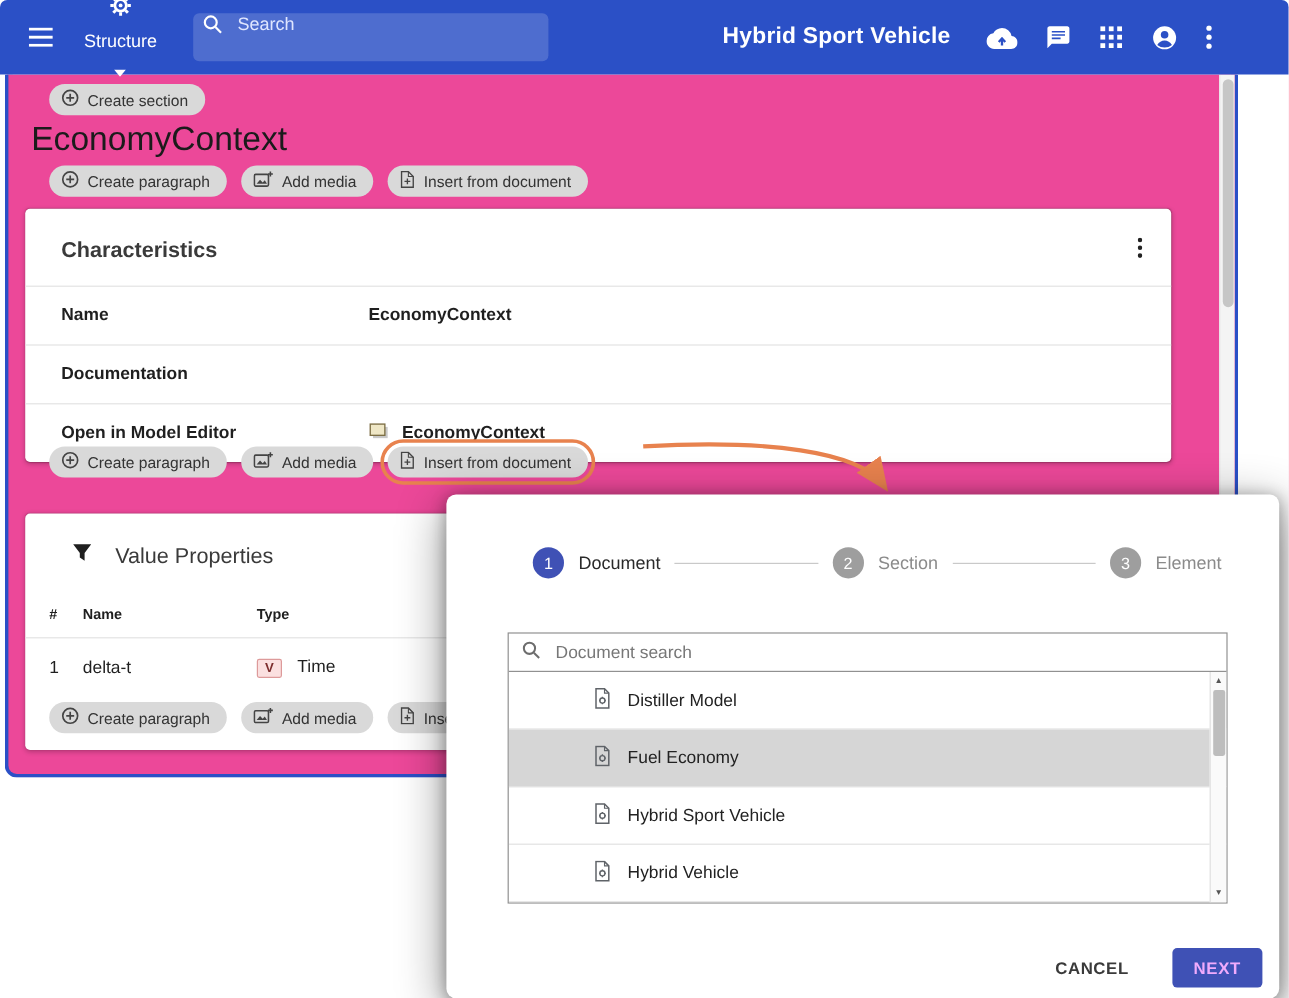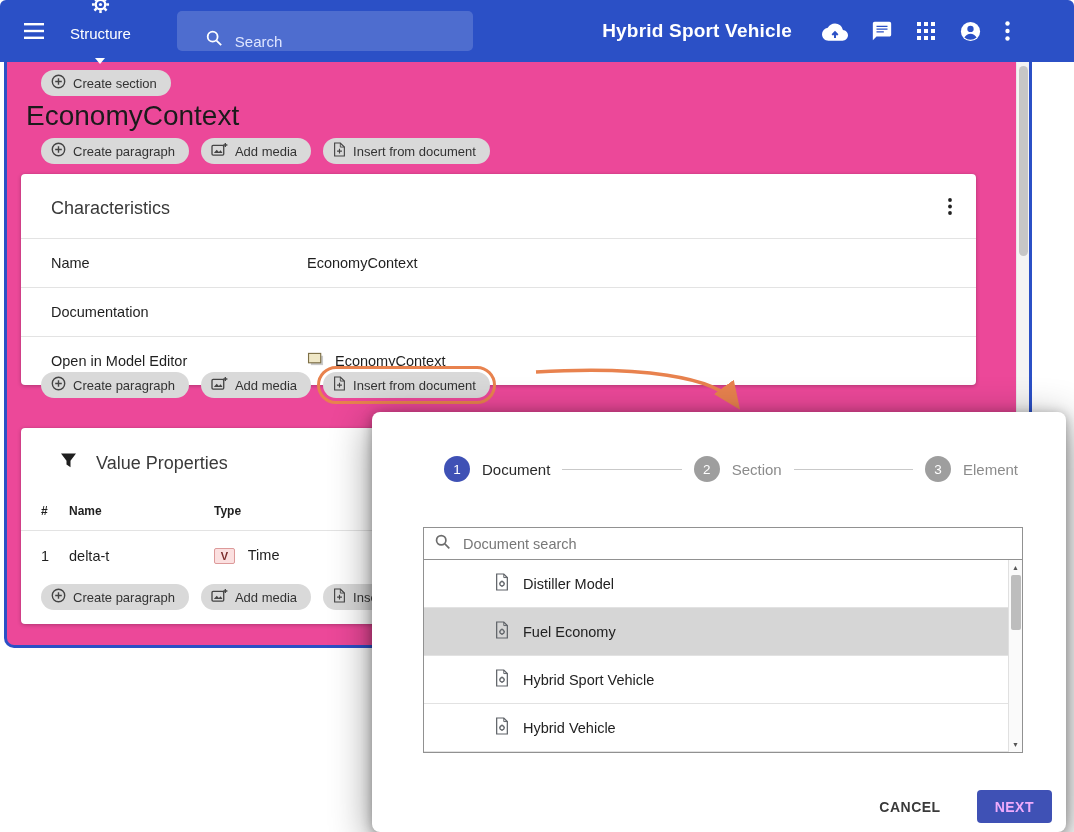--- a/index.html
+++ b/index.html
@@ -4,22 +4,22 @@
 <style>
   * { box-sizing: border-box; }
   body { margin:0; font-family:"Liberation Sans","DejaVu Sans",sans-serif; background:#fff; }
   .stage { position:relative; width:1074px; height:832px; background:#fff; overflow:hidden; }
 
   
   .topbar { position:absolute; left:0; top:0; width:1074px; height:62px; background:#2b50c6;
             display:flex; align-items:center; border-radius:6px 6px 0 0; z-index:2; }
   .tb-menu { margin-left:20px; background:none; border:none; cursor:pointer; padding:4px; display:flex; }
   .tb-nav { display:flex; align-items:center; gap:8px; margin-left:16px; color:#fff; font-size:15px; cursor:pointer; background:none; border:none;flex-direction:column; }
-  .tb-search { margin-left:40px; width:296px; height:40px; background:rgba(255,255,255,.17); border-radius:5px;
-               display:flex; align-items:flex-end; gap:10px; padding:0 28px; }
+  .tb-search { margin-left:24px; width:296px; height:40px; background:rgba(255,255,255,.17); border-radius:5px;
+               display:flex; align-items:flex-start; gap:10px; padding:0 7px; }
   .tb-search input { flex:1; background:transparent; border:none; outline:none; color:#fff; font-size:15px; font-family:inherit; }
   .tb-search input::placeholder { color:#dfe6ff; }
   .tb-title { margin-left:auto; color:#fff; font-size:19px; font-weight:700; letter-spacing:.2px; white-space:nowrap; }
   .tb-actions { display:flex; align-items:center; gap:23px; margin-left:30px; margin-right:64px; }
   .tb-actions button { background:none; border:none; padding:0; cursor:pointer; display:flex; }
 
   
   .frame { position:absolute; left:4px; top:62px; width:1028px; height:586px; background:#ec4899;
            border:3px solid #2b50c6; border-top:none; border-radius:0 0 10px 10px; overflow:hidden; z-index:1; }
   .frame-content { padding:8px 26px 0 14px; }
@@ -27,21 +27,21 @@
   .chip-row { display:flex; gap:12px; margin-left:20px; align-items:center; }
   .chip { display:inline-flex; align-items:center; gap:7px; height:26px; padding:0 14px 0 10px; background:#d9d9d9;
           border-radius:14px; font-size:13px; color:#333; border:none; cursor:pointer; white-space:nowrap; font-family:inherit; }
   .chip-row.overlap { margin-top:-13px; position:relative; z-index:3; }
   .ring-anchor { position:relative; }
   .ring { position:absolute; left:-6px; top:-6px; right:-6px; bottom:-6px; border:3px solid #e8824e; border-radius:19px; pointer-events:none; }
 
   .page-title { font-size:28px; font-weight:400; color:#1b1b1b; margin:4px 0 6px 5px; line-height:32px; }
 
   .card { background:#fff; border-radius:4px; box-shadow:0 1px 4px rgba(0,0,0,.24), 0 0 1px rgba(0,0,0,.18); width:955px; }
-  .card.characteristics { margin-top:10px; }
+  .card.characteristics { margin-top:10px;font-weight:bold; }
   .card-header { display:flex; align-items:center; justify-content:space-between; padding:20px 16px 16px 30px; }
   .card-title { font-size:18px; color:#3a3a3a; }
   .kebab-btn { background:none; border:none; cursor:pointer; padding:4px 8px; }
 
   .prop-row { display:flex; align-items:center; min-height:49px; padding:0 20px 0 30px;
               border-top:1px solid #e3e3e3; font-size:14.5px; color:#1f1f1f; }
   .prop-label { width:256px; flex:none; }
   .prop-value { display:flex; align-items:center; gap:9px; }
   .prop-value .link { cursor:pointer; }
 

